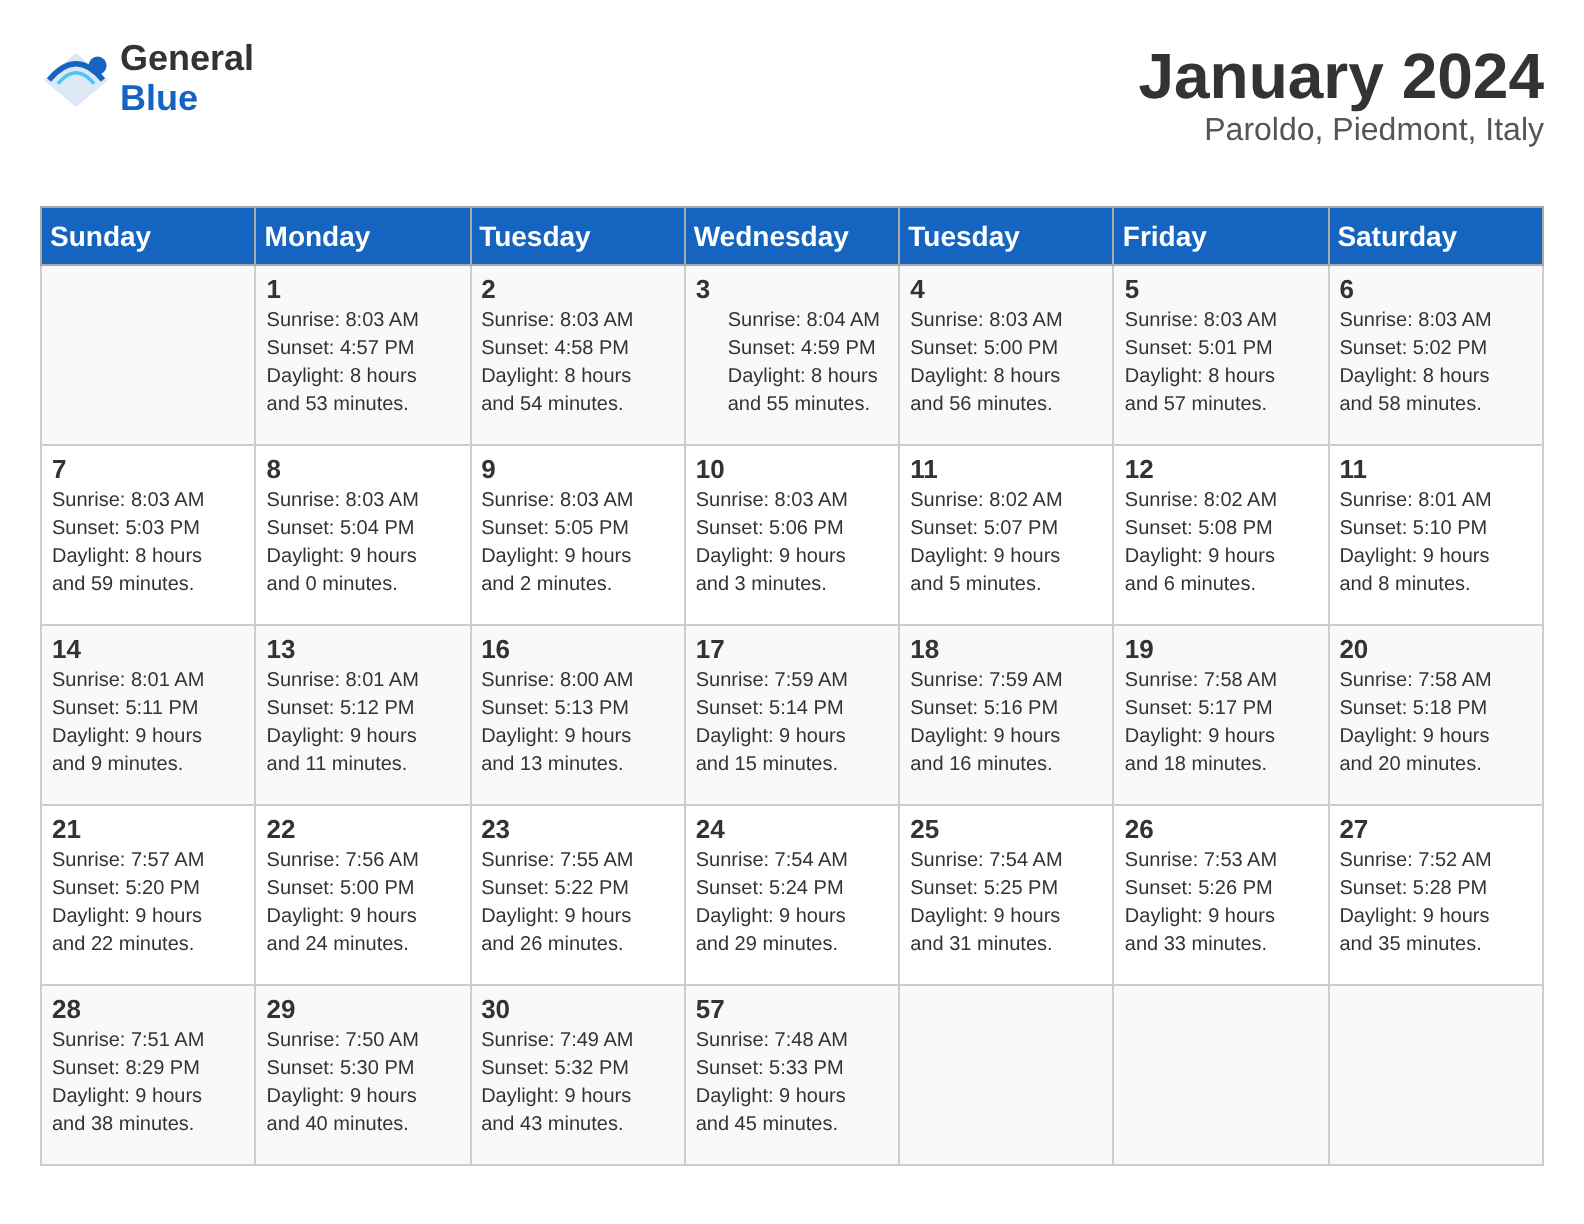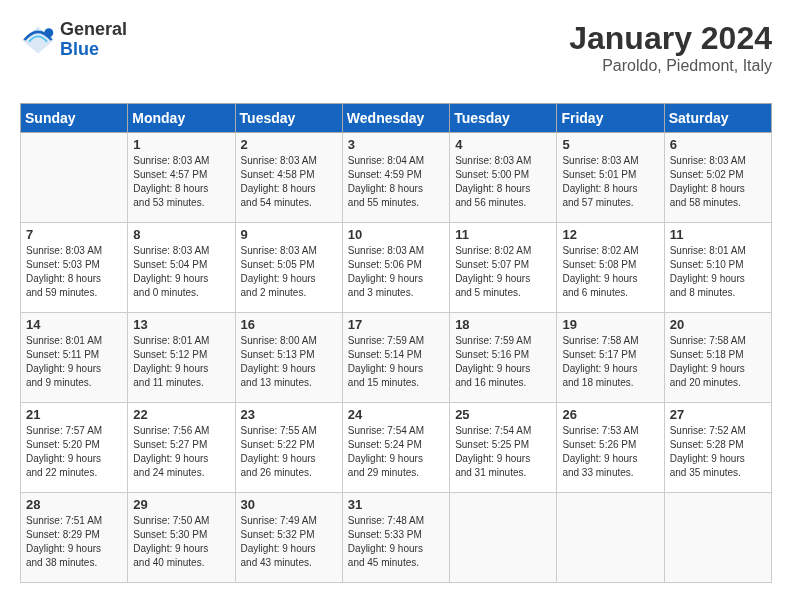--- a/index.html
+++ b/index.html
@@ -143,21 +143,21 @@
         </td>
         <td>
           <span class="day-number">2</span>
           <div class="day-info" style="white-space: pre-line;">Sunrise: 8:03 AM
 Sunset: 4:58 PM
 Daylight: 8 hours
 and 54 minutes.</div>
         </td>
         <td>
           <span class="day-number">3</span>
-          <div class="day-info" style="white-space: pre-line;">Sunrise: 8:04 AM
+          <div class="day-info" style="white-space: pre-line; margin-left: 16px;">Sunrise: 8:04 AM
 Sunset: 4:59 PM
 Daylight: 8 hours
 and 55 minutes.</div>
         </td>
         <td>
           <span class="day-number">4</span>
           <div class="day-info" style="white-space: pre-line;">Sunrise: 8:03 AM
 Sunset: 5:00 PM
 Daylight: 8 hours
 and 56 minutes.</div>
@@ -283,21 +283,21 @@
         <td>
           <span class="day-number">21</span>
           <div class="day-info" style="white-space: pre-line;">Sunrise: 7:57 AM
 Sunset: 5:20 PM
 Daylight: 9 hours
 and 22 minutes.</div>
         </td>
         <td>
           <span class="day-number">22</span>
           <div class="day-info" style="white-space: pre-line;">Sunrise: 7:56 AM
-Sunset: 5:27 PM
+Sunset: 5:00 PM
 Daylight: 9 hours
 and 24 minutes.</div>
         </td>
         <td>
           <span class="day-number">23</span>
           <div class="day-info" style="white-space: pre-line;">Sunrise: 7:55 AM
 Sunset: 5:22 PM
 Daylight: 9 hours
 and 26 minutes.</div>
         </td>
@@ -346,21 +346,21 @@
 and 40 minutes.</div>
         </td>
         <td>
           <span class="day-number">30</span>
           <div class="day-info" style="white-space: pre-line;">Sunrise: 7:49 AM
 Sunset: 5:32 PM
 Daylight: 9 hours
 and 43 minutes.</div>
         </td>
         <td>
-          <span class="day-number">31</span>
+          <span class="day-number">57</span>
           <div class="day-info" style="white-space: pre-line;">Sunrise: 7:48 AM
 Sunset: 5:33 PM
 Daylight: 9 hours
 and 45 minutes.</div>
         </td>
         <td class="empty-cell"></td>
         <td class="empty-cell"></td>
         <td class="empty-cell"></td>
       </tr>
     </tbody>

